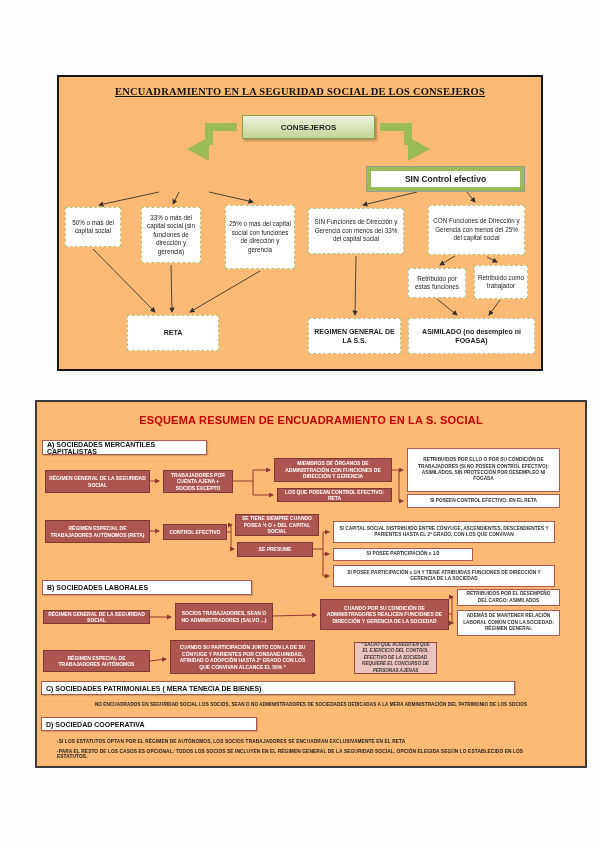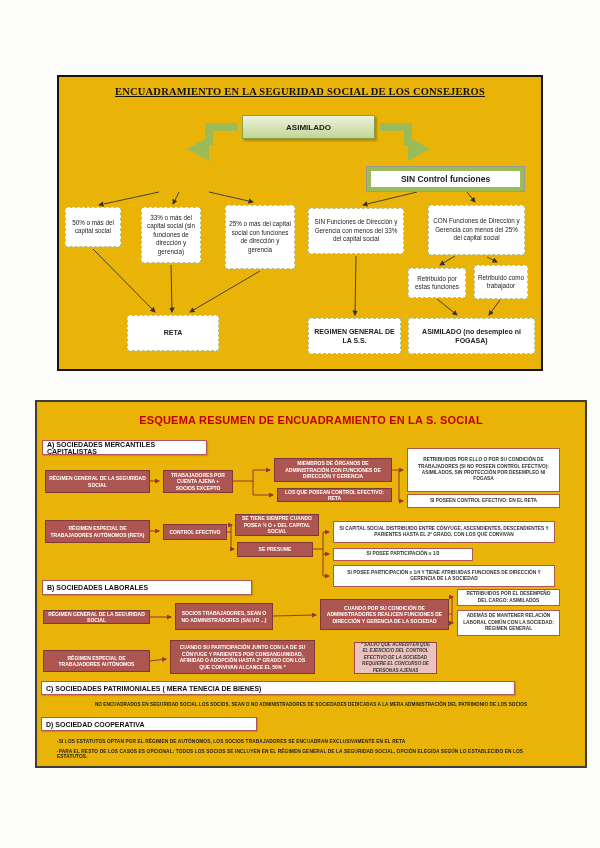--- a/index.html
+++ b/index.html
@@ -1,18 +1,18 @@
 <!DOCTYPE html>
 <html><head>
 <meta charset="utf-8">
 <style>
   html,body{margin:0;padding:0;}
   body{width:600px;height:848px;position:relative;background:#fdfdfc;font-family:"Liberation Sans",sans-serif;}
   .abs{position:absolute;box-sizing:border-box;}
-  .panel{position:absolute;background:#eab308;box-sizing:border-box;}
+  .panel{position:absolute;background:#fdba74;box-sizing:border-box;}
   #top-panel{left:57px;top:75px;width:486px;height:296px;border:2px solid #141414;}
   #bottom-panel{left:35px;top:400px;width:552px;height:368px;border:2px solid #3c3c3c;}
   .overlay{position:absolute;left:0;top:0;pointer-events:none;}
   
   .t-title{left:0;top:9px;width:100%;text-align:center;font-family:"Liberation Serif",serif;font-weight:bold;font-size:10.5px;color:#111;text-decoration:underline;letter-spacing:.2px;}
   .consejero{left:183px;top:38px;width:133px;height:24px;background:linear-gradient(180deg,#ecf2dd 0%,#c4d596 100%);border:1px solid #84a344;box-shadow:1.5px 1.5px 2px rgba(0,0,0,.25);display:flex;align-items:center;justify-content:center;font-size:8px;font-weight:bold;color:#222;}
   .greenhdr{background:#fff;border:4px solid #9bbb59;outline:1px solid #9a9a9a;display:flex;align-items:center;justify-content:center;font-size:8.5px;font-weight:600;color:#222;}
   .dashbox{background:#fff;border:1.5px dashed #b9c37e;display:flex;align-items:center;justify-content:center;text-align:center;font-size:6.3px;line-height:1.35;color:#222;padding:2px;}
   .resultbox{font-weight:bold;font-size:7px;}
   
@@ -51,23 +51,23 @@
       <line x1="112" y1="188" x2="113" y2="235"></line>
       <line x1="201" y1="194" x2="131" y2="235"></line>
       <line x1="297" y1="179" x2="296" y2="238"></line>
       <line x1="396" y1="179" x2="381" y2="188"></line>
       <line x1="428" y1="180" x2="438" y2="185"></line>
       <line x1="378" y1="222" x2="398" y2="238"></line>
       <line x1="441" y1="223" x2="430" y2="238"></line>
     </g>
   </svg>
 
-  <div class="abs consejero">ASIMILADO</div>
+  <div class="abs consejero">CONSEJEROS</div>
 
-  <div class="abs greenhdr" style="left:308px;top:90px;width:157px;height:24px;">SIN Control funciones</div>
+  <div class="abs greenhdr" style="left:308px;top:90px;width:157px;height:24px;">SIN Control efectivo</div>
 
   <div class="abs dashbox" style="left:6px;top:130px;width:56px;height:40px;">50% o más del capital social</div>
   <div class="abs dashbox" style="left:82px;top:130px;width:60px;height:56px;">33% o más del capital social (sin funciones de dirección y gerencia)</div>
   <div class="abs dashbox" style="left:166px;top:128px;width:70px;height:64px;">25% o más del capital social con funciones de dirección y gerencia</div>
   <div class="abs dashbox" style="left:249px;top:131px;width:96px;height:46px;">SIN Funciones de Dirección y Gerencia con menos del 33% del capital social</div>
   <div class="abs dashbox" style="left:369px;top:128px;width:97px;height:50px;">CON Funciones de Dirección y Gerencia con menos del 25% del capital social</div>
 
   <div class="abs dashbox" style="left:349px;top:191px;width:58px;height:30px;">Retribuido por estas funciones</div>
   <div class="abs dashbox" style="left:415px;top:188px;width:54px;height:34px;">Retribuido como trabajador</div>
 

